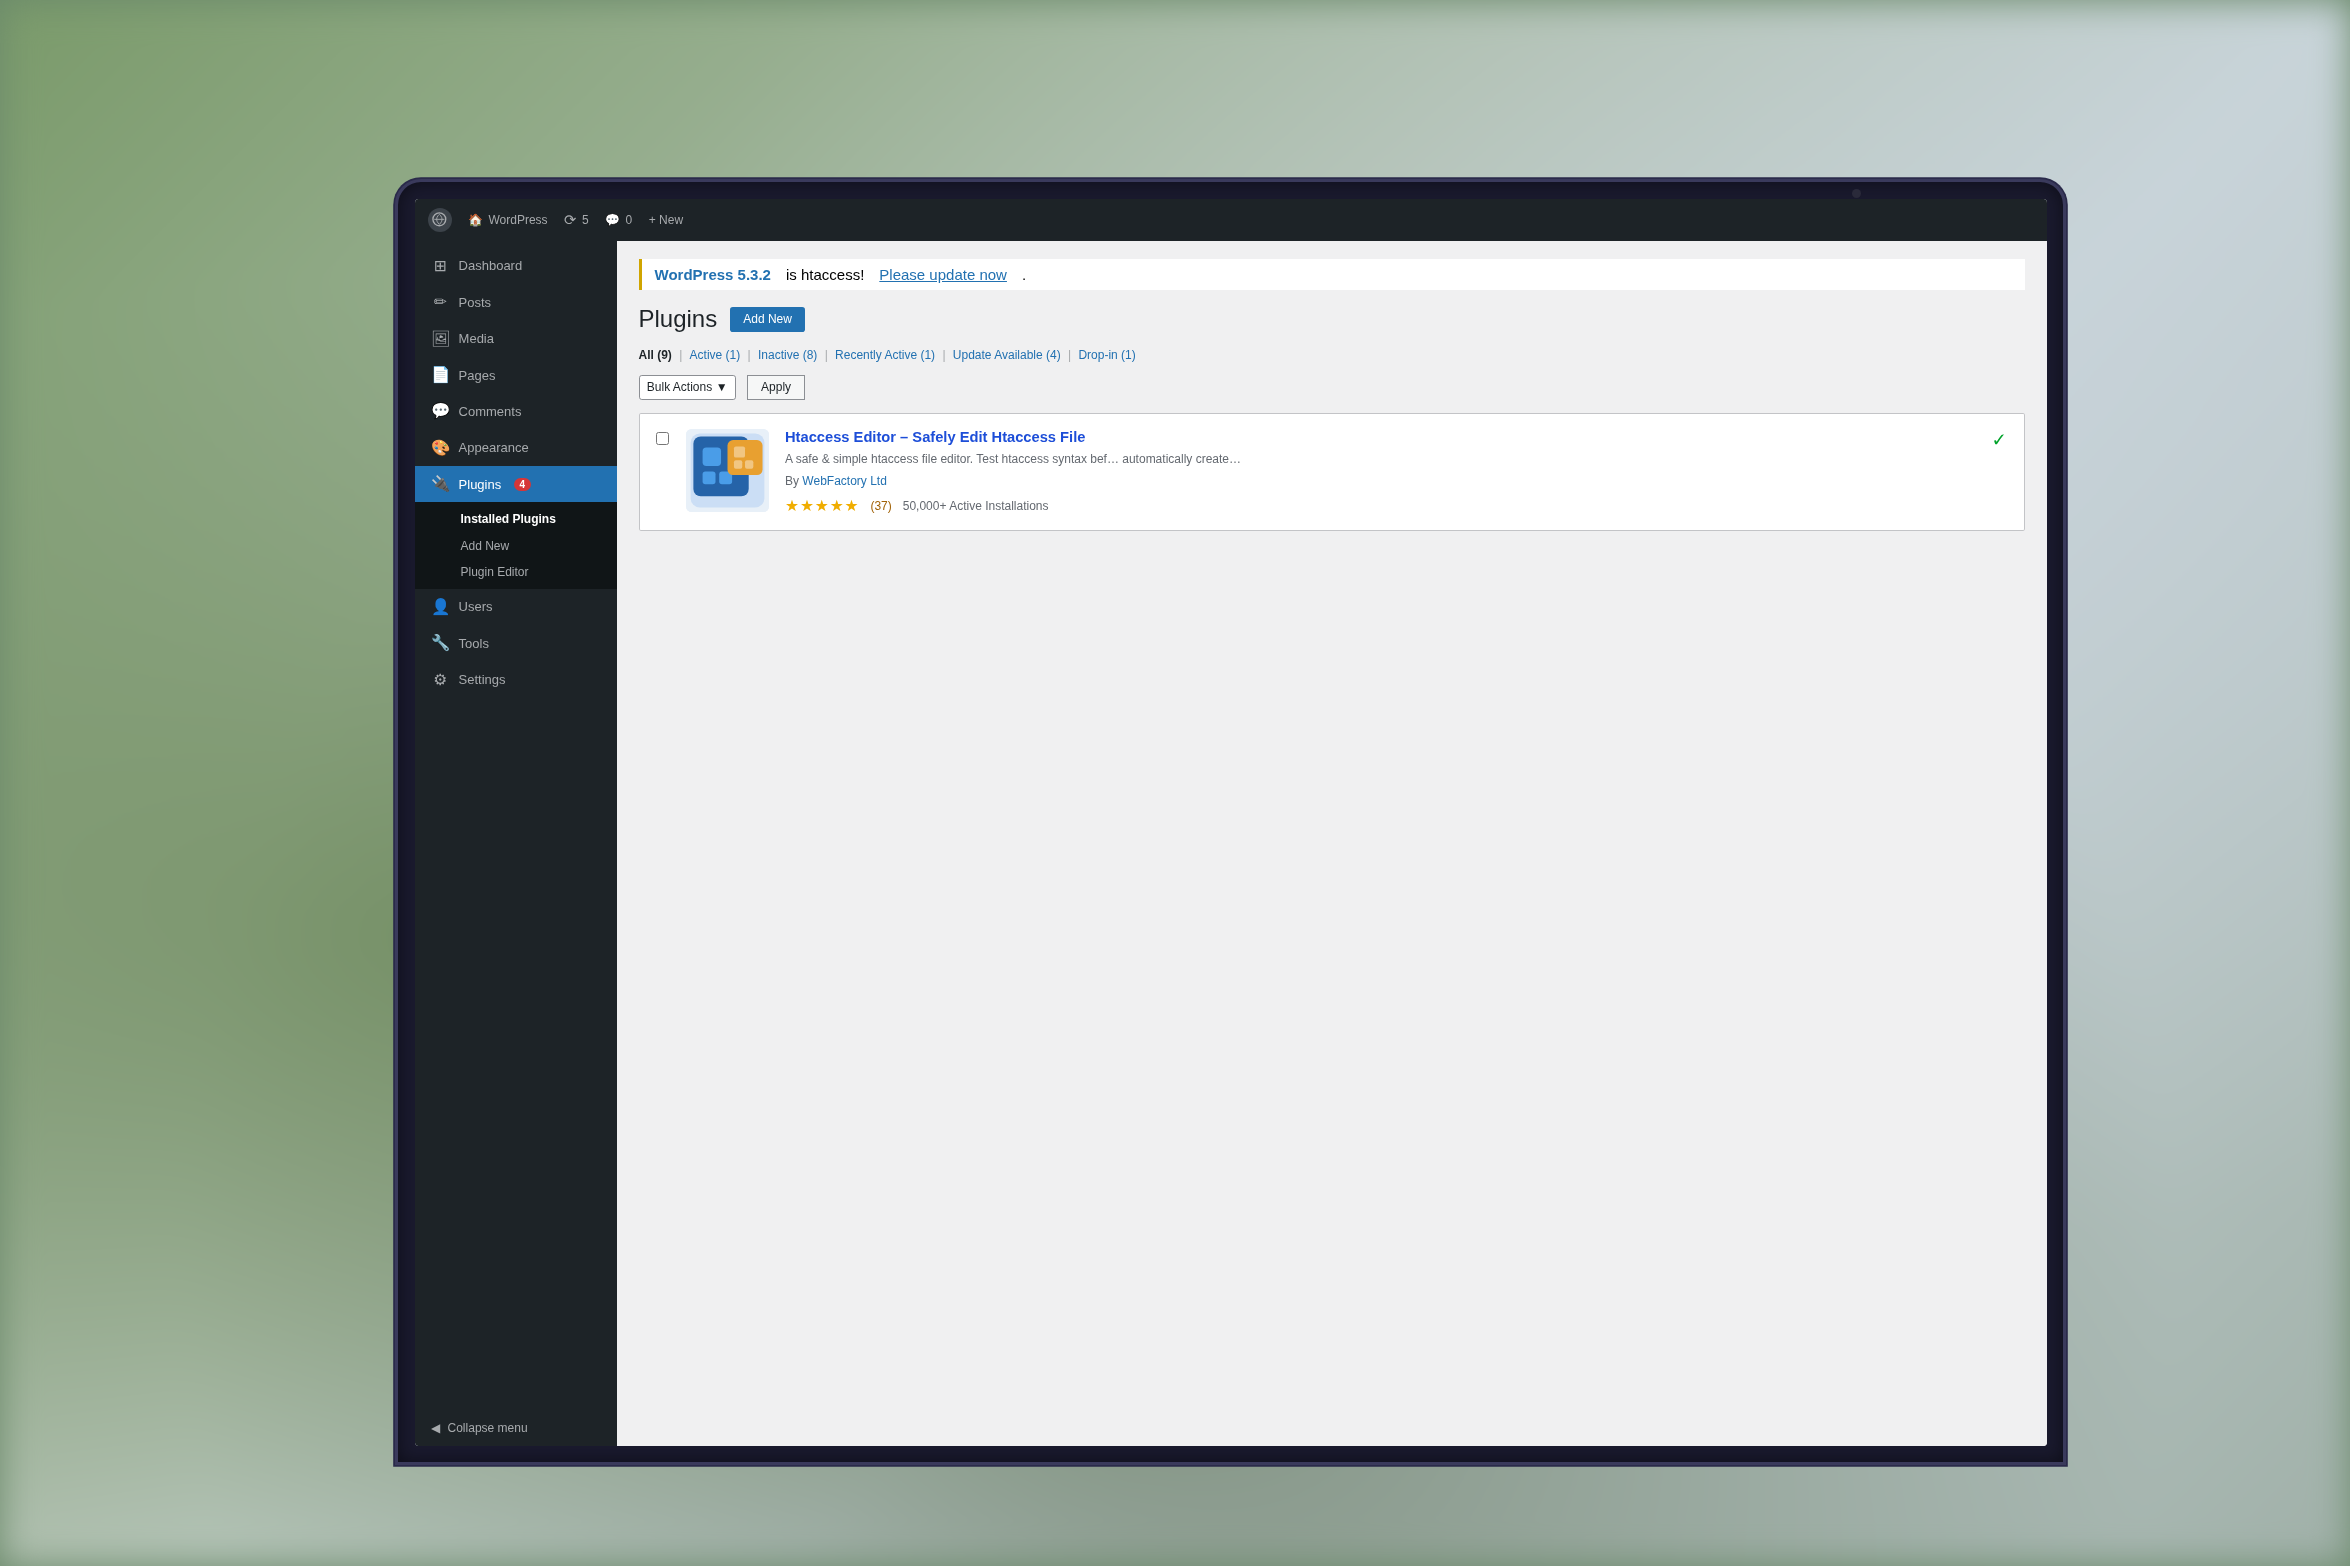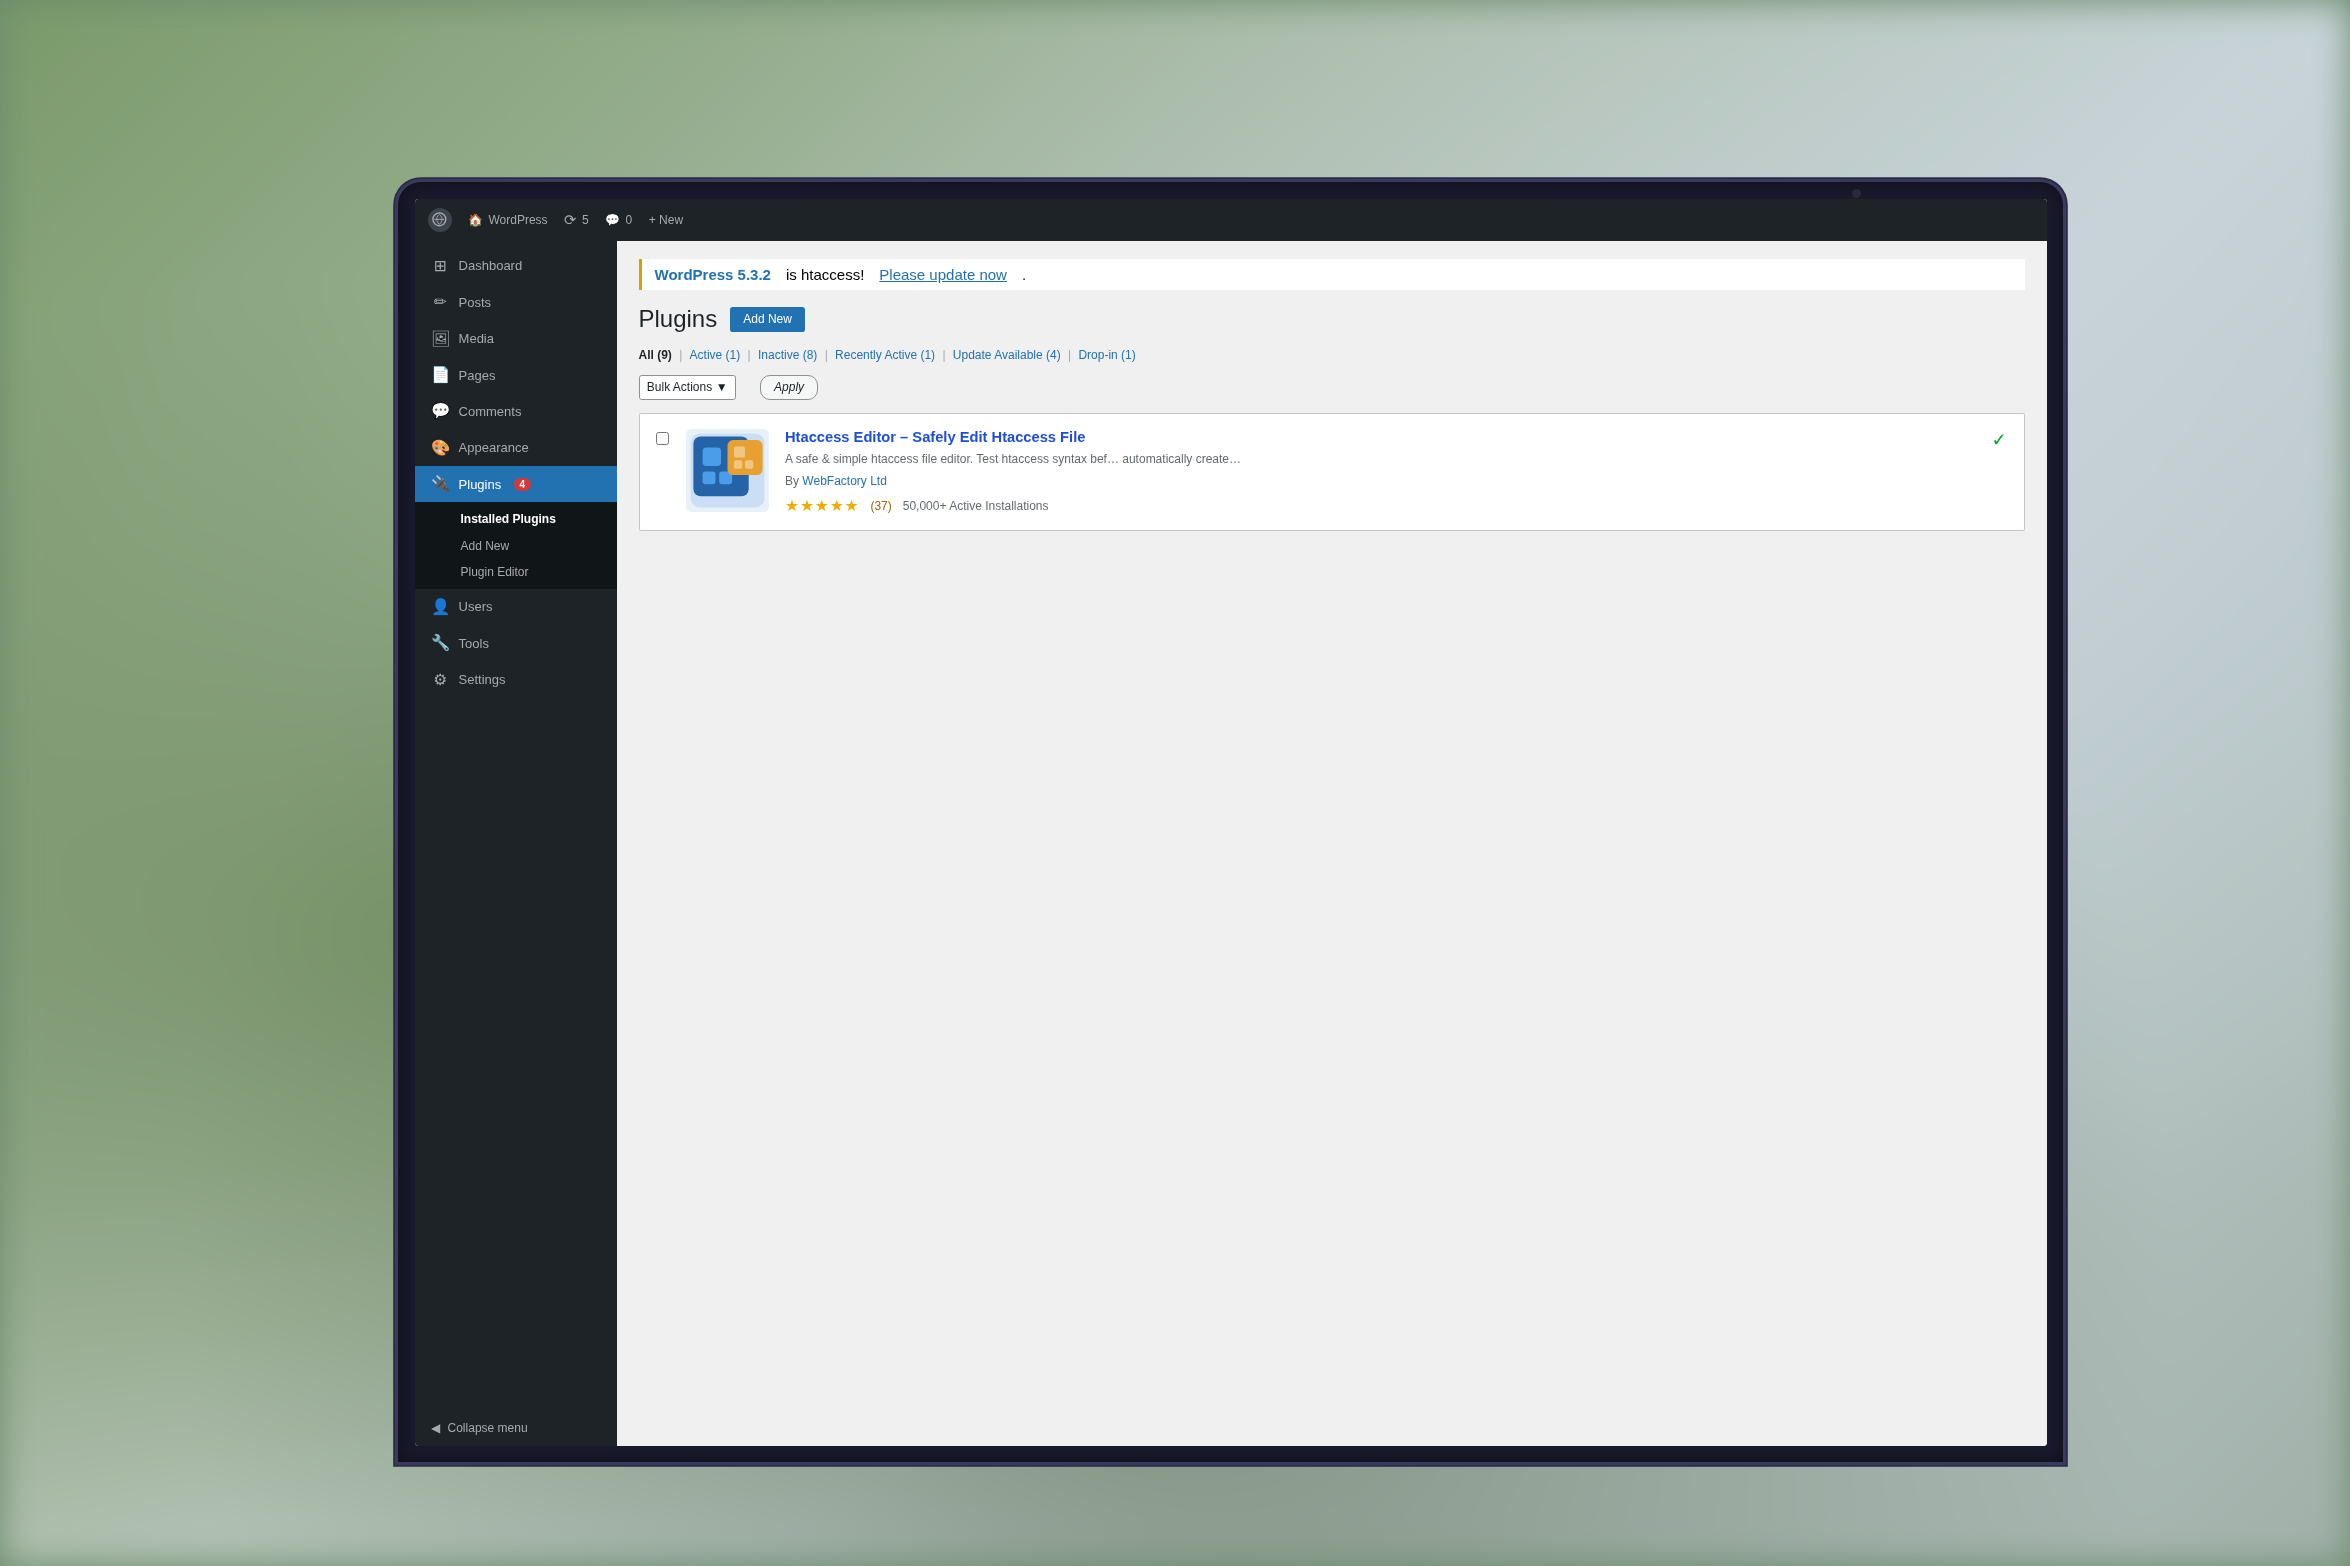--- a/index.html
+++ b/index.html
@@ -248,46 +248,45 @@
 
     .filter-sep {
       color: #a7aaad;
       margin: 0 7.3px;
     }
 
     
     .bulk-actions-bar {
       display: flex;
       align-items: center;
-      gap: 24px;
+      gap: 11px;
       margin-bottom: 13px;
     }
 
     .bulk-select {
       border: 0.9px solid #8c8f94;
       border-radius: 2.8px;
       padding: 4.6px 7.3px;
       font-size: 12px;
       background: #fff;
       color: #1d2327;
       cursor: pointer;
       display: flex;
       align-items: center;
       gap: 3.7px;
     }
 
     .apply-btn {
       background: #f6f7f7;
       border: 0.9px solid #8c8f94;
-      border-radius: 10px;
+      border-radius: 0;
       padding: 4.6px 13px;
       font-size: 12px;
       cursor: pointer;
       color: #1d2327;
-      font-style: italic;
     }
 
     
     .plugin-table {
       background: #fff;
       border: 0.9px solid #c3c4c7;
       border-radius: 1.8px;
       overflow: hidden;
     }
 

